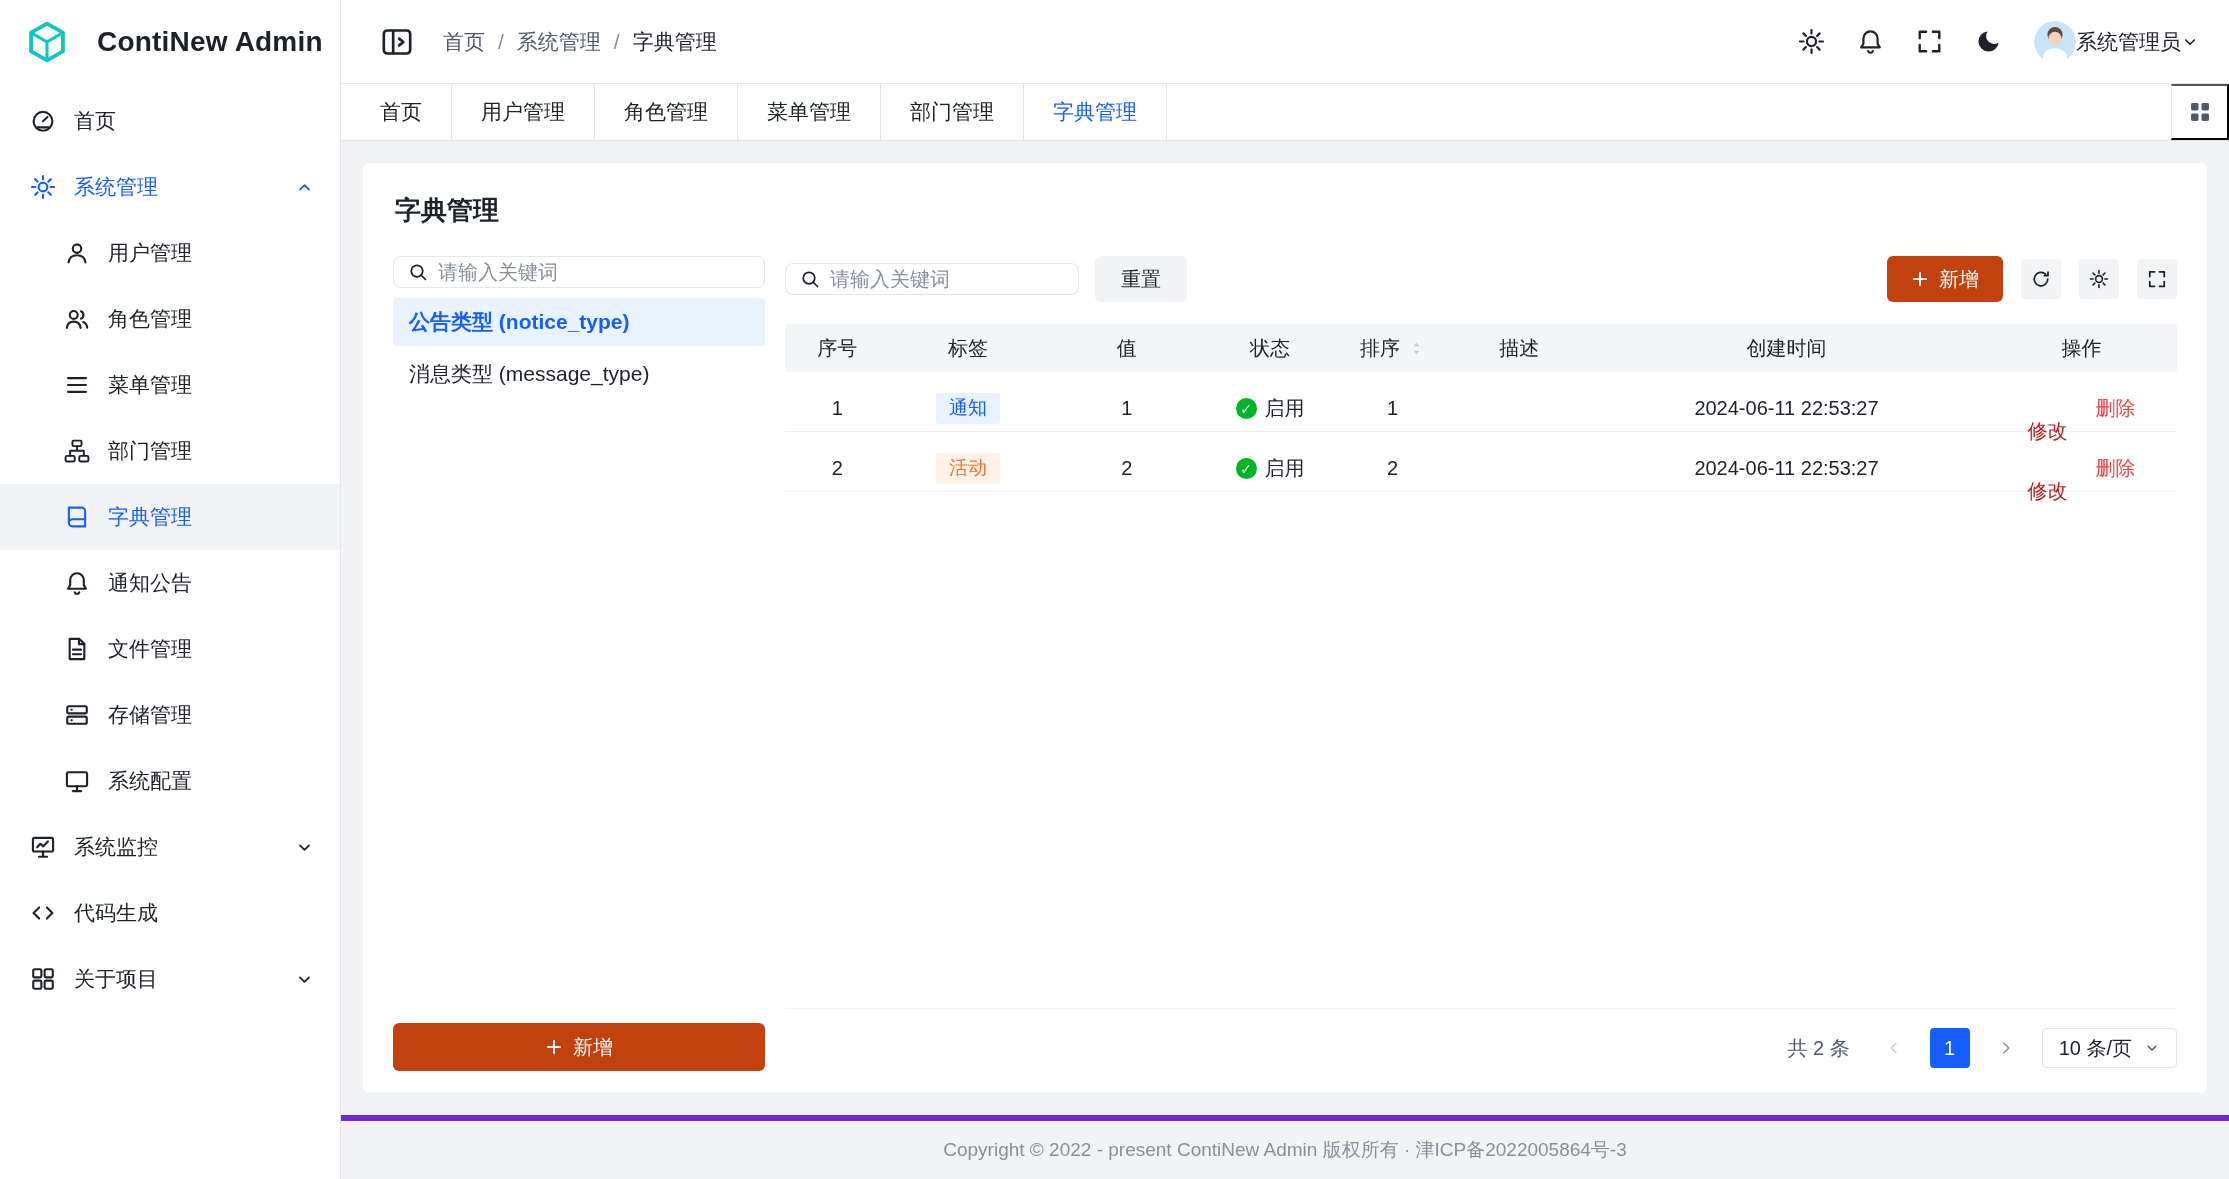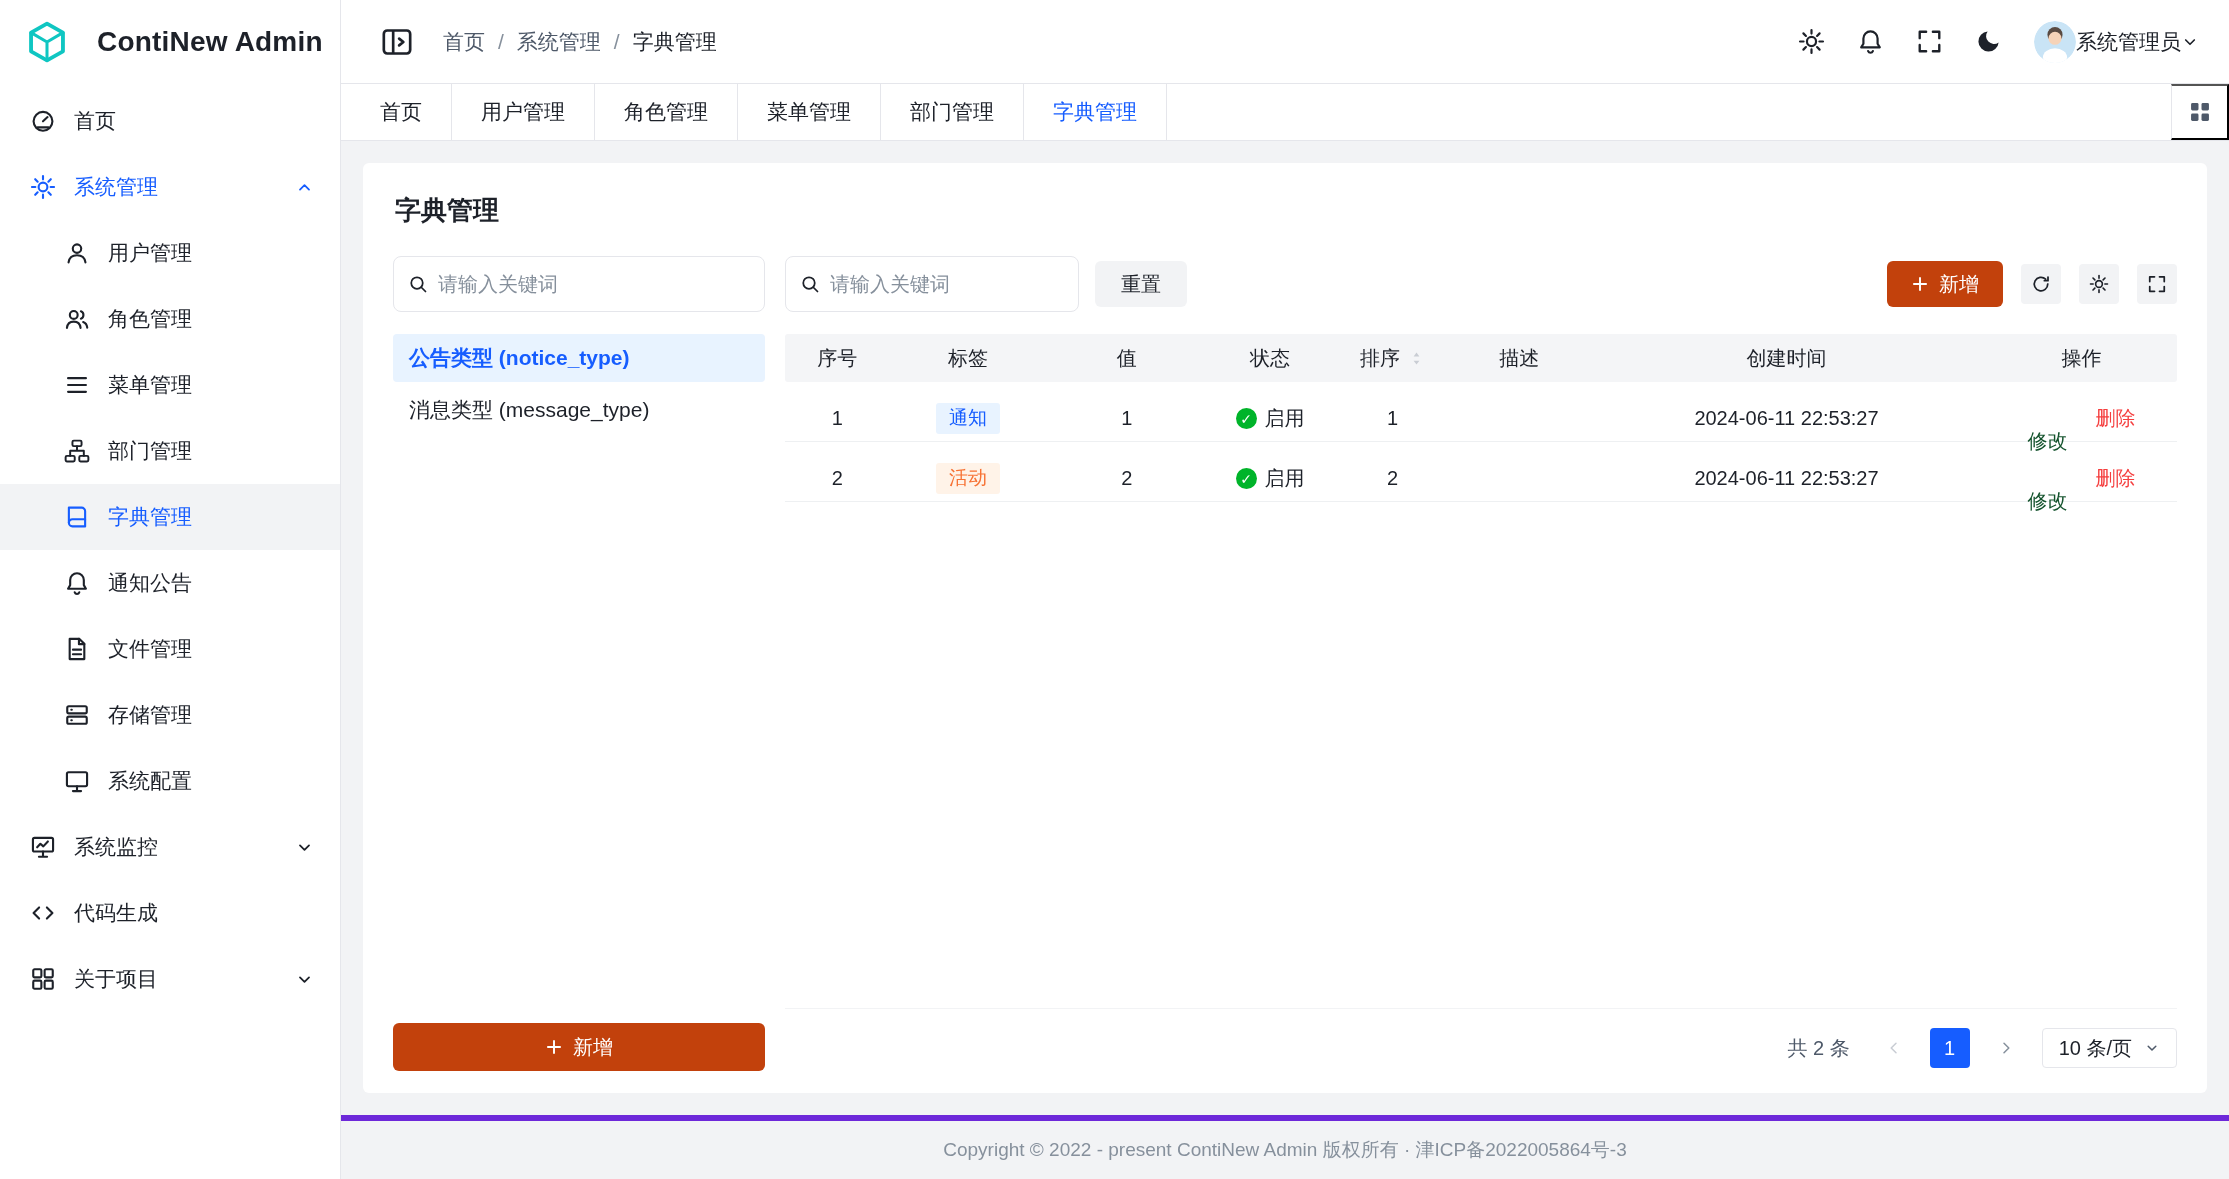--- a/index.html
+++ b/index.html
@@ -46,26 +46,26 @@
   .tab { display:flex; align-items:center; padding:0 29px; border-right:1px solid #e5e6eb; font-size:21px; color:#1d2129; cursor:pointer; }
   .tab.active { color:#165dff; }
   .tab-extra { margin-left:auto; width:58px; border-left:1px solid #e5e6eb; display:flex; align-items:center; justify-content:center; color:#4e5969; cursor:pointer; background:none; }
 
   
   .content { flex:1; background:#f2f3f5; padding:22px; min-height:0; }
   .card { height:100%; background:#fff; border-radius:6px; padding:26px 30px 22px; display:flex; flex-direction:column; }
   .page-title { font-size:26px; font-weight:600; color:#1d2129; margin:4px 0 28px 2px; }
   .panes { flex:1; display:flex; gap:20px; min-height:0; }
 
-  .search-box { height:56px; border:1px solid #e5e6eb; border-radius:8px; background:#fff; display:flex; align-items:center; gap:10px; padding:0 14px; }
+  .search-box { height:32px; border:1px solid #e5e6eb; border-radius:8px; background:#fff; display:flex; align-items:center; gap:10px; padding:0 14px; }
   .search-box input { border:none; outline:none; flex:1; min-width:0; font-size:20px; color:#1d2129; font-family:inherit; background:transparent; }
   .search-box input::placeholder { color:#86909c; }
 
   .left-pane { width:372px; flex-shrink:0; display:flex; flex-direction:column; }
-  .dict-list { margin-top:22px; display:flex; flex-direction:column; gap:4px; }
+  .dict-list { margin-top:10px; display:flex; flex-direction:column; gap:4px; }
   .dict-item { height:48px; display:flex; align-items:center; padding:0 16px; border-radius:4px; font-size:21px; color:#1d2129; cursor:pointer; }
   .dict-item.active { background:#e8f3ff; color:#165dff; font-weight:600; }
   .flex-spacer { flex:1; }
   .btn-primary { background:#c2410c; color:#fff; border:none; border-radius:6px; font-size:20px; font-family:inherit; display:flex; align-items:center; justify-content:center; gap:10px; cursor:pointer; }
   .add-btn-full { height:48px; width:100%; }
 
   .right-pane { flex:1; min-width:0; display:flex; flex-direction:column; }
   .toolbar { display:flex; align-items:center; gap:16px; }
   .toolbar .search-box { width:294px; }
   .btn-secondary { height:46px; padding:0 26px; background:#f2f3f5; border:none; border-radius:6px; font-size:20px; font-family:inherit; color:#1d2129; cursor:pointer; }
@@ -79,21 +79,21 @@
   .tcell { display:flex; align-items:center; justify-content:center; gap:8px; min-width:0; }
   .t-head { height:48px; background:#f4f5f7; border-radius:3px; font-weight:500; color:#1d2129; font-size:20px; }
   .t-row { height:60px; border-bottom:1px solid #eef0f2; font-size:20px; }
   .t-space { flex:1; border-bottom:1px solid #f2f3f5; }
   .sort-caret { width:17px; height:17px; color:#c9cdd4; }
   .tag { padding:4px 13px; border-radius:3px; font-size:19px; line-height:1.2; }
   .tag-blue { background:#e8f3ff; color:#165dff; }
   .tag-orange { background:#fff3e8; color:#f77234; }
   .check-icon { width:21px; height:21px; border-radius:50%; background:#00b42a; color:#fff; display:inline-flex; align-items:center; justify-content:center; font-size:14px; flex-shrink:0; }
   .check-icon::after { content:"✓"; }
-  .link-edit { color:#14532d; cursor:pointer;margin-top:46px; }
+  .link-edit { color:#b91c1c; cursor:pointer;margin-top:46px; }
   .link-del { color:#f53f3f; cursor:pointer; margin-left:20px; }
 
   
   .pagi { margin-top:16px; height:46px; display:flex; align-items:center; justify-content:flex-end; gap:16px; }
   .pagi-total { font-size:20px; color:#4e5969; margin-right:8px; }
   .pg-btn { width:40px; height:40px; background:none; border:none; display:flex; align-items:center; justify-content:center; color:#86909c; cursor:pointer; }
   .pg-btn.disabled { color:#c9cdd4; }
   .pg-cur { width:40px; height:40px; background:#165dff; color:#fff; border:none; border-radius:4px; font-size:20px; font-family:inherit; display:flex; align-items:center; justify-content:center; cursor:pointer; }
   .pg-size { height:40px; border:1px solid #e5e6eb; border-radius:4px; background:#fff; padding:0 16px; display:flex; align-items:center; gap:12px; font-size:20px; color:#1d2129; font-family:inherit; cursor:pointer; }
   .pg-size .i16 { color:#4e5969; }

